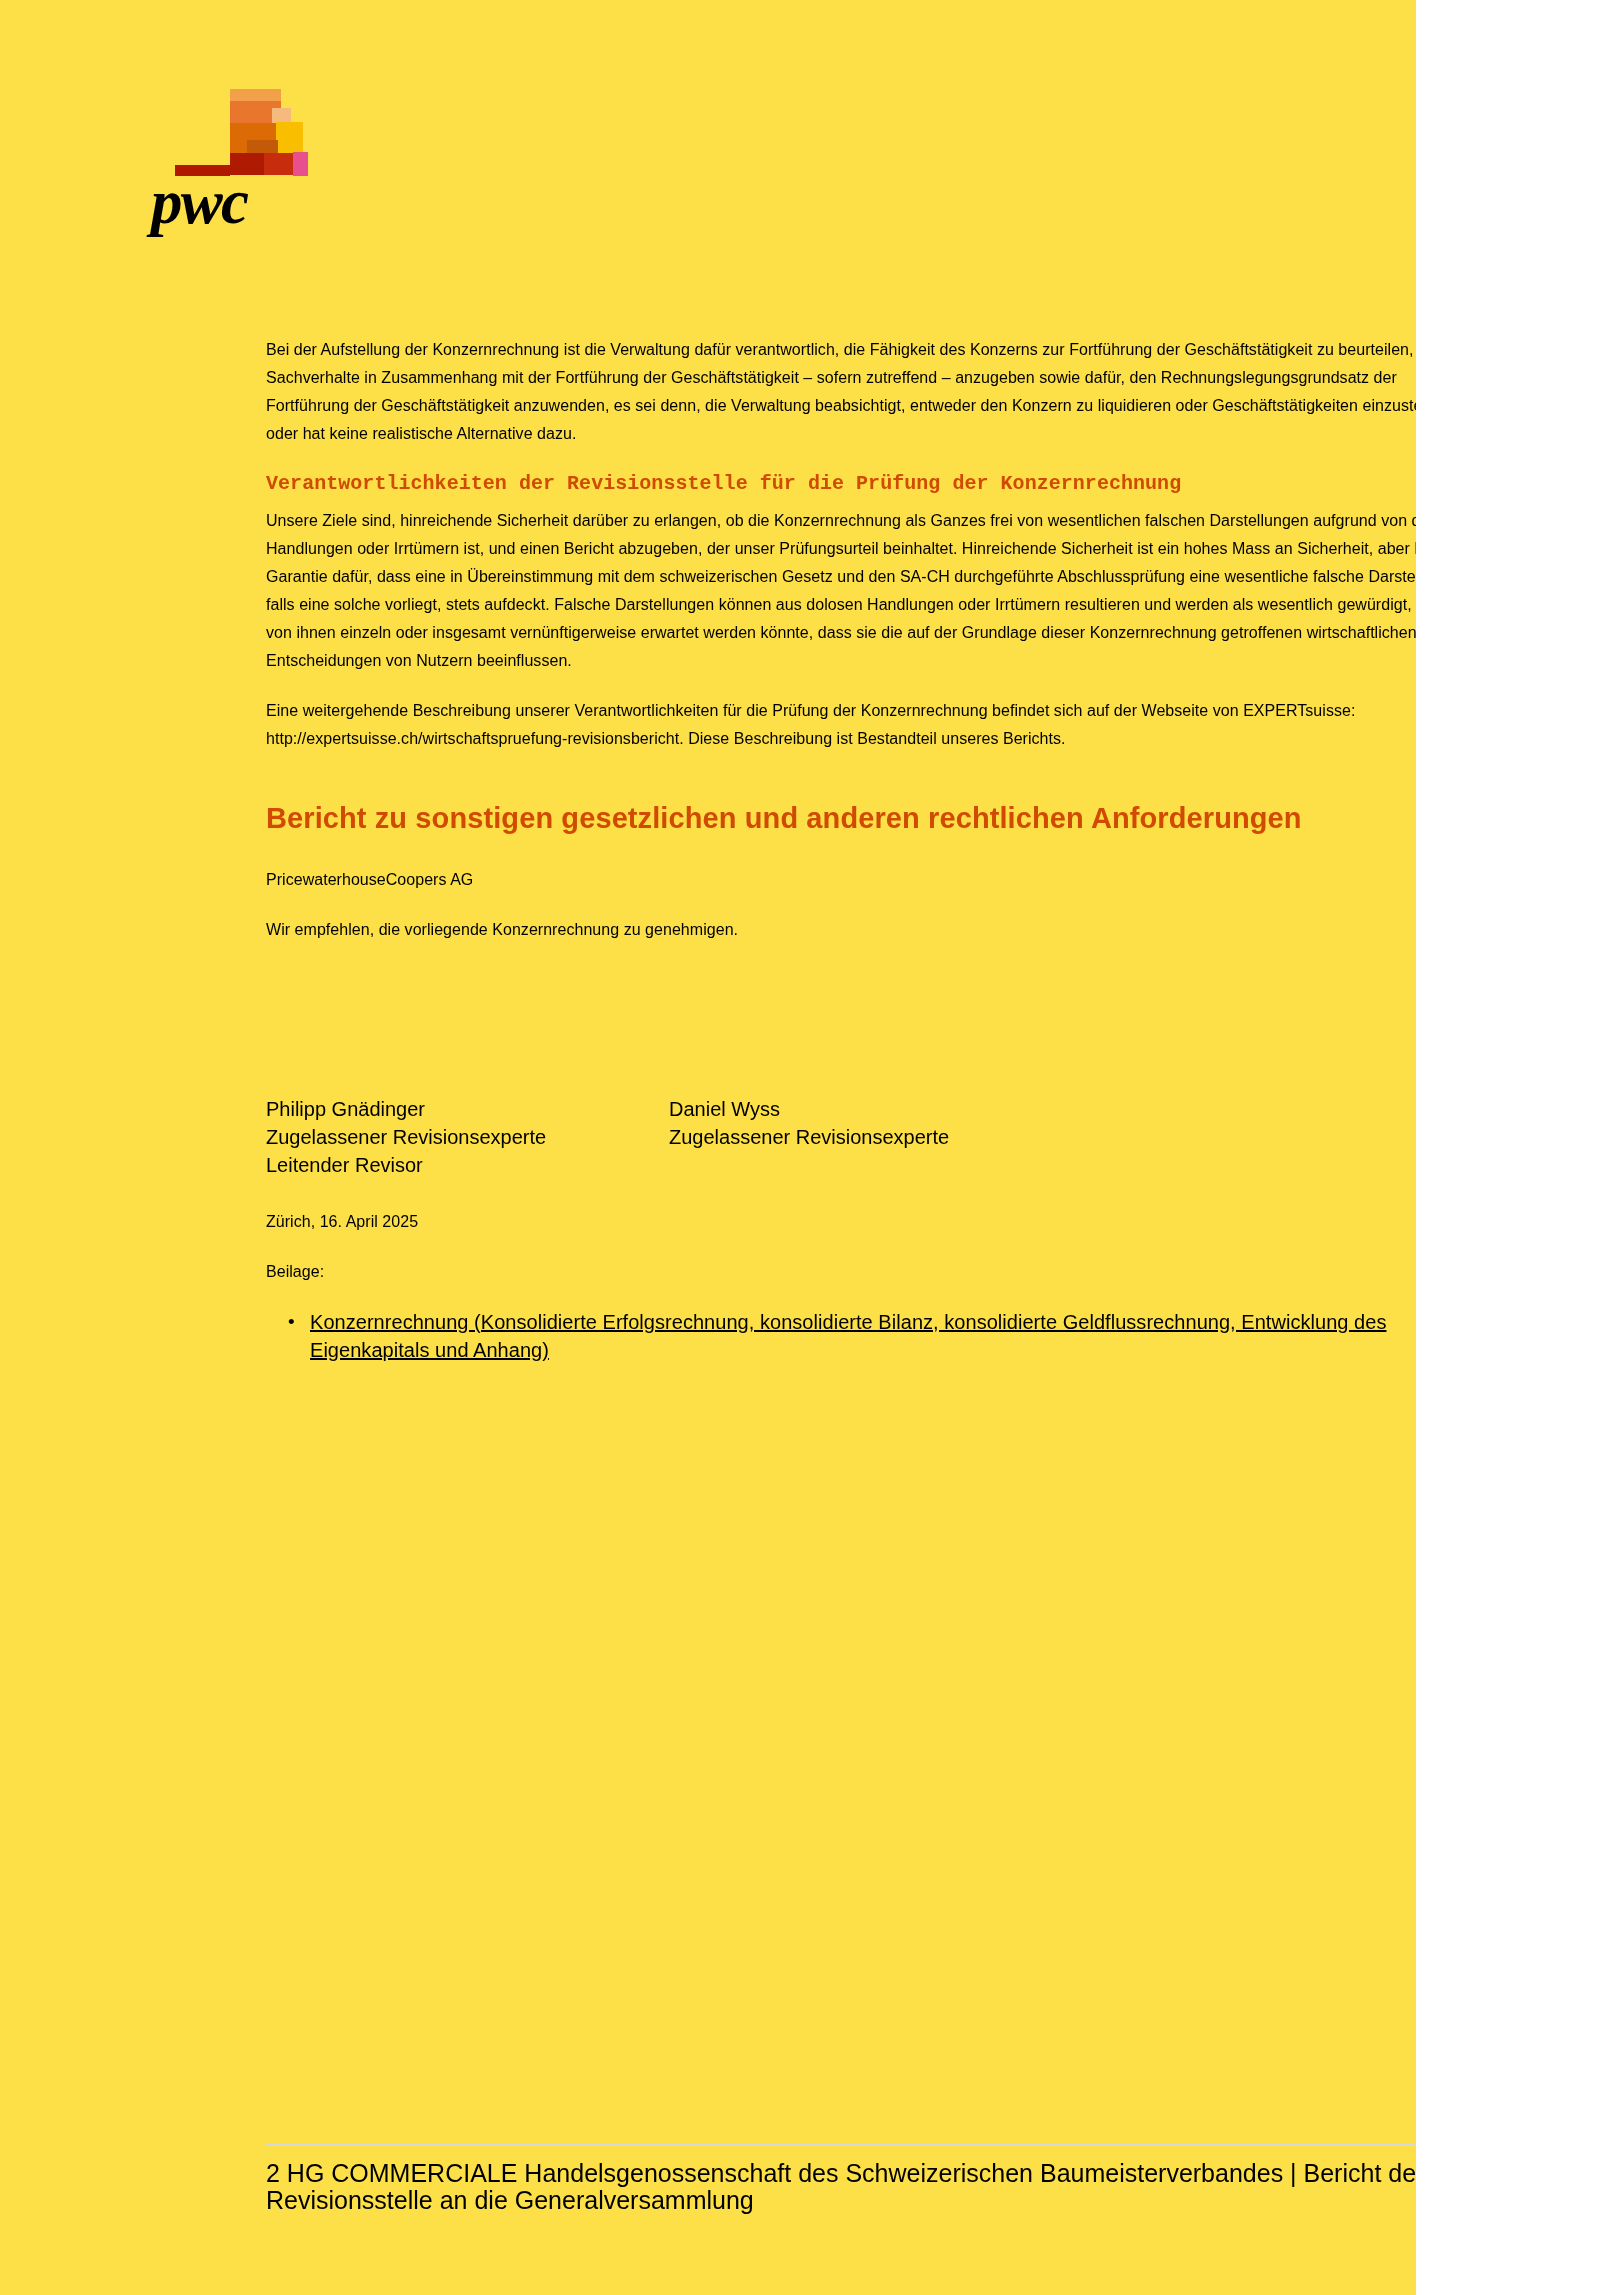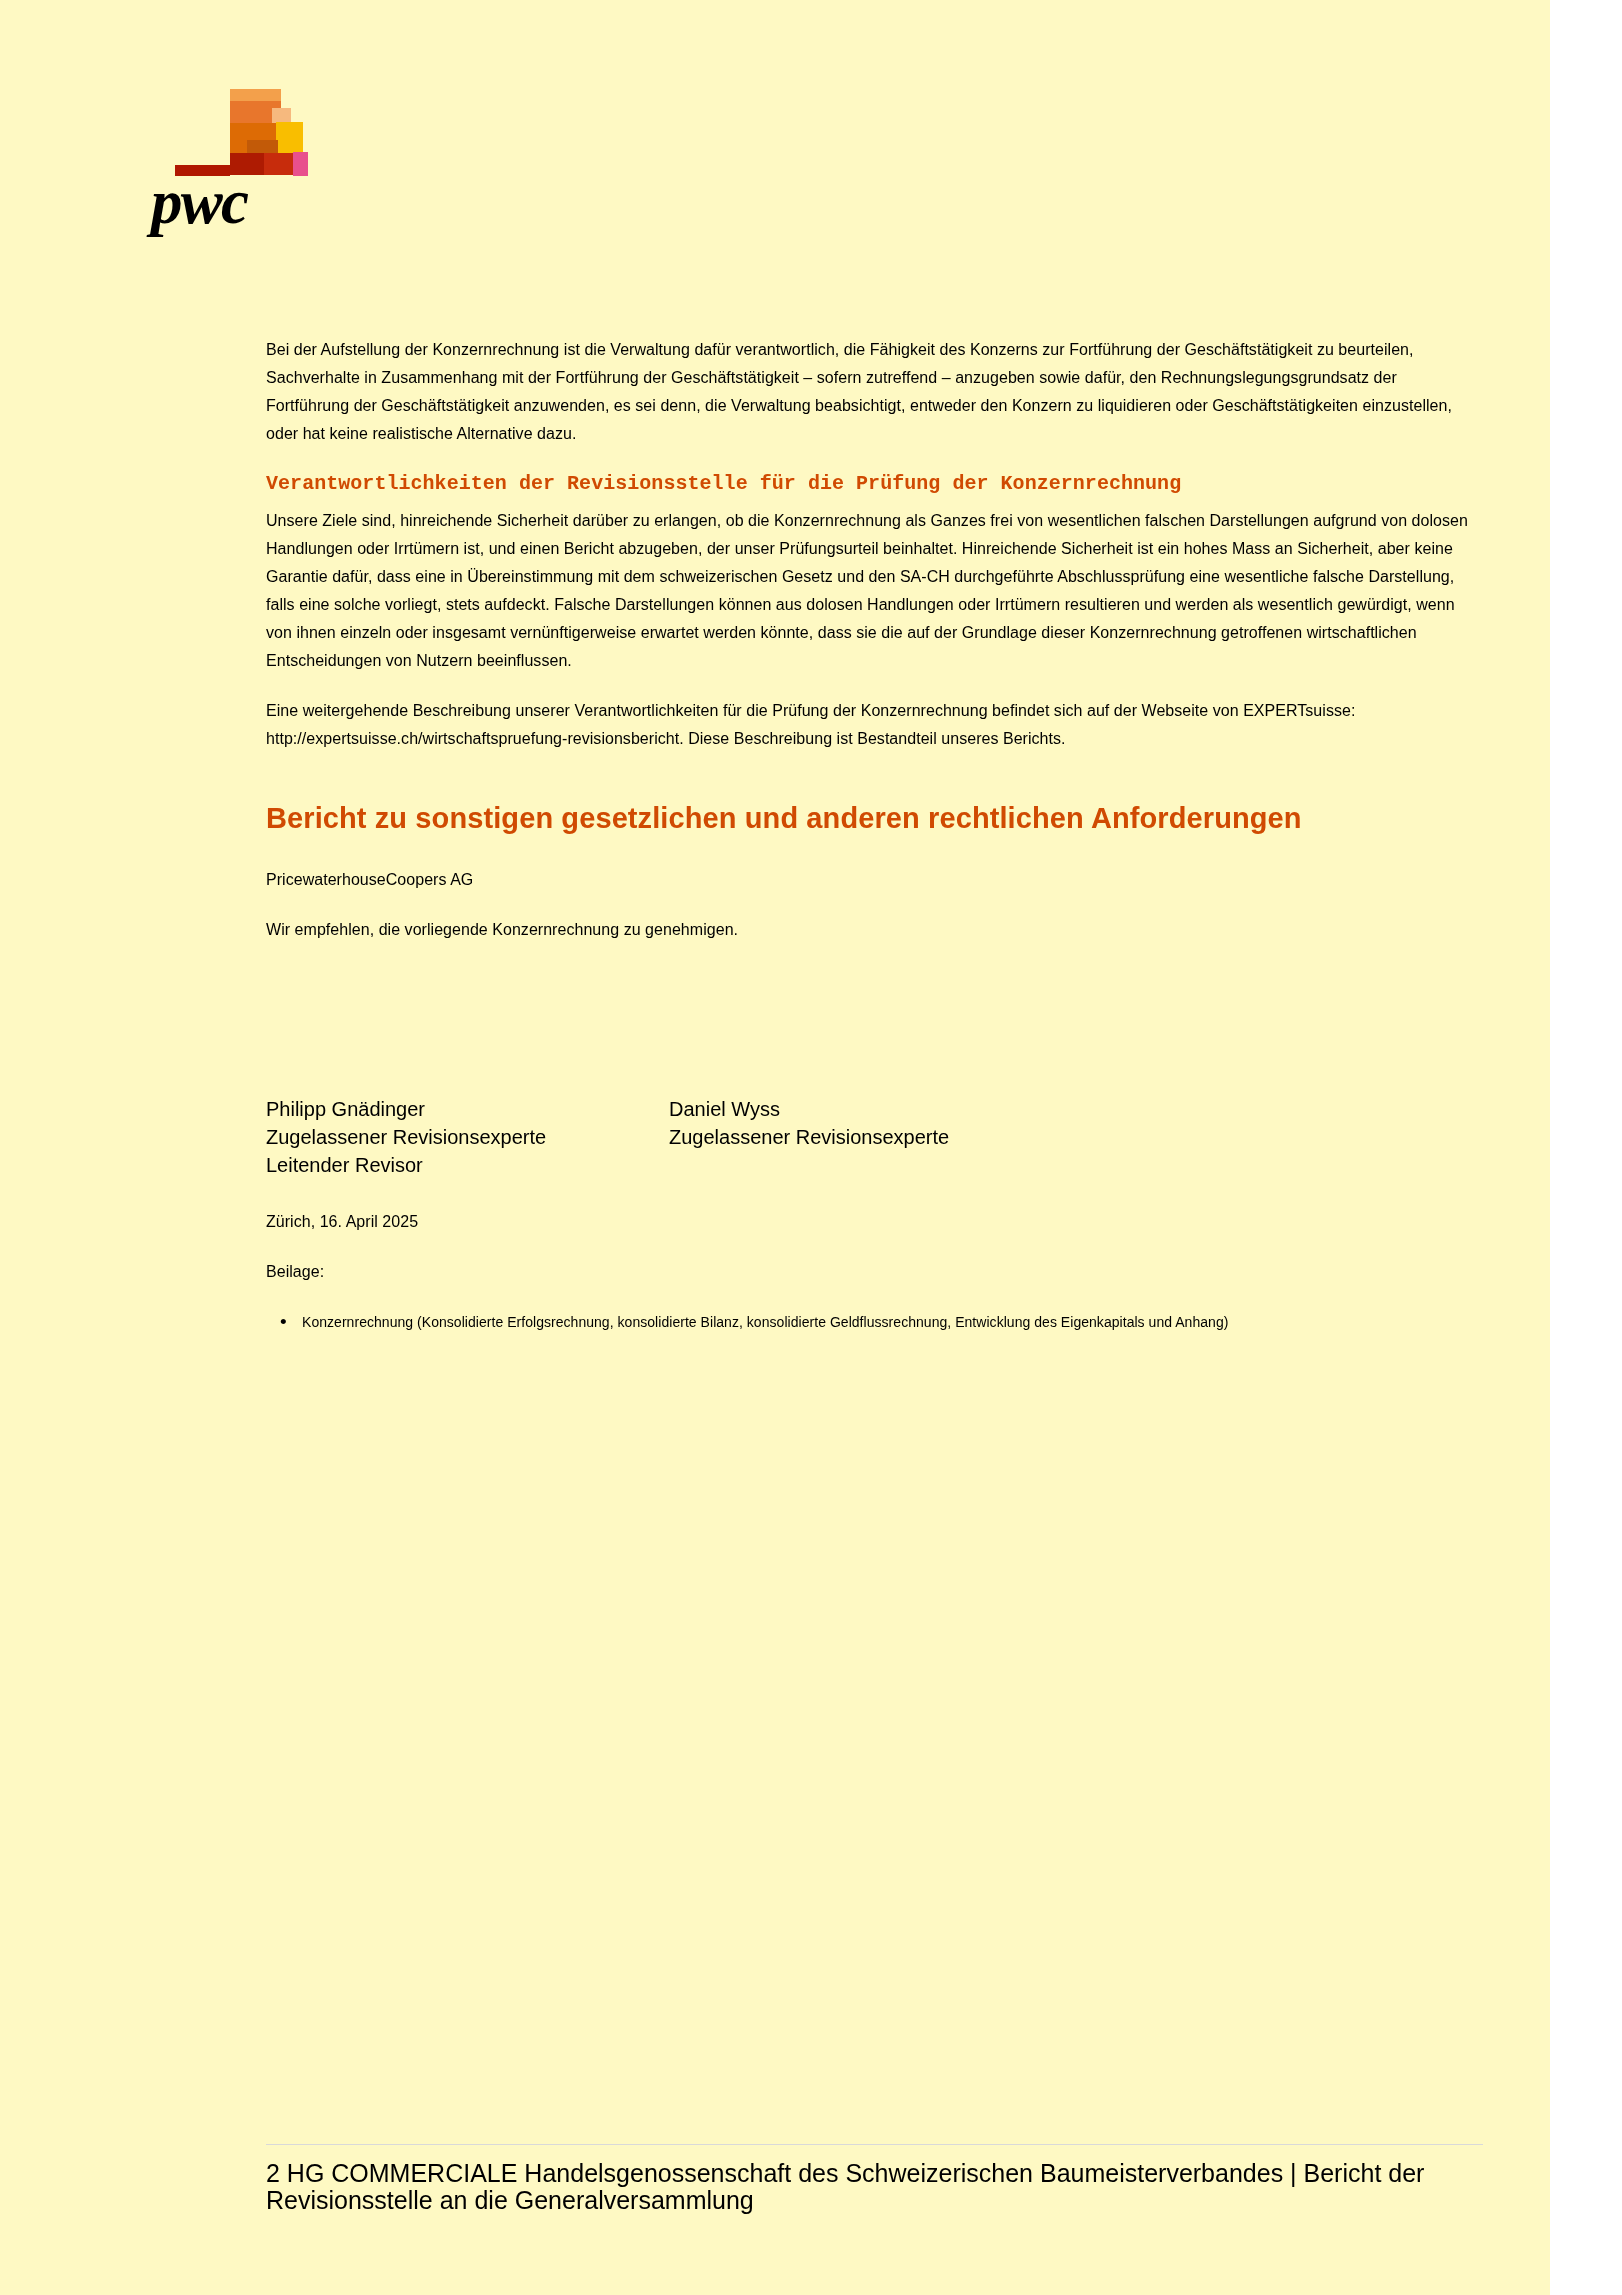--- a/index.html
+++ b/index.html
@@ -7,23 +7,23 @@
     margin: 0;
     padding: 0;
     background: #ffffff;
   }
   body {
     font-family: "Liberation Sans", sans-serif;
     color: #000000;
   }
   .page {
     position: relative;
-    width: 1550px;
+    width: 1416px;
     height: 2295px;
-    background: #fef9c3;
+    background: #fde047;
     box-sizing: border-box;
     overflow: hidden;
   }
 
   
   .logo-block {
     position: absolute;
     left: 151px;
     top: 89px;
     width: 223px;
@@ -114,23 +114,24 @@
 
   .gap-after-sig { height: 29px; }
 
   ul.attach {
     margin: 0;
     padding: 0 0 0 36px;
     list-style: none;
   }
   ul.attach li {
     position: relative;
-    font-size: 14px;
-    line-height: 28px;
-    margin: 0;
+    font-size: 20px;
+    line-height: 28px;
+    margin: 8px;
+    text-decoration: underline;
   }
   ul.attach li::before {
     content: "\2022";
     position: absolute;
     left: -22px;
     top: 0;
     font-size: 19px;
     line-height: 28px;
   }
 

